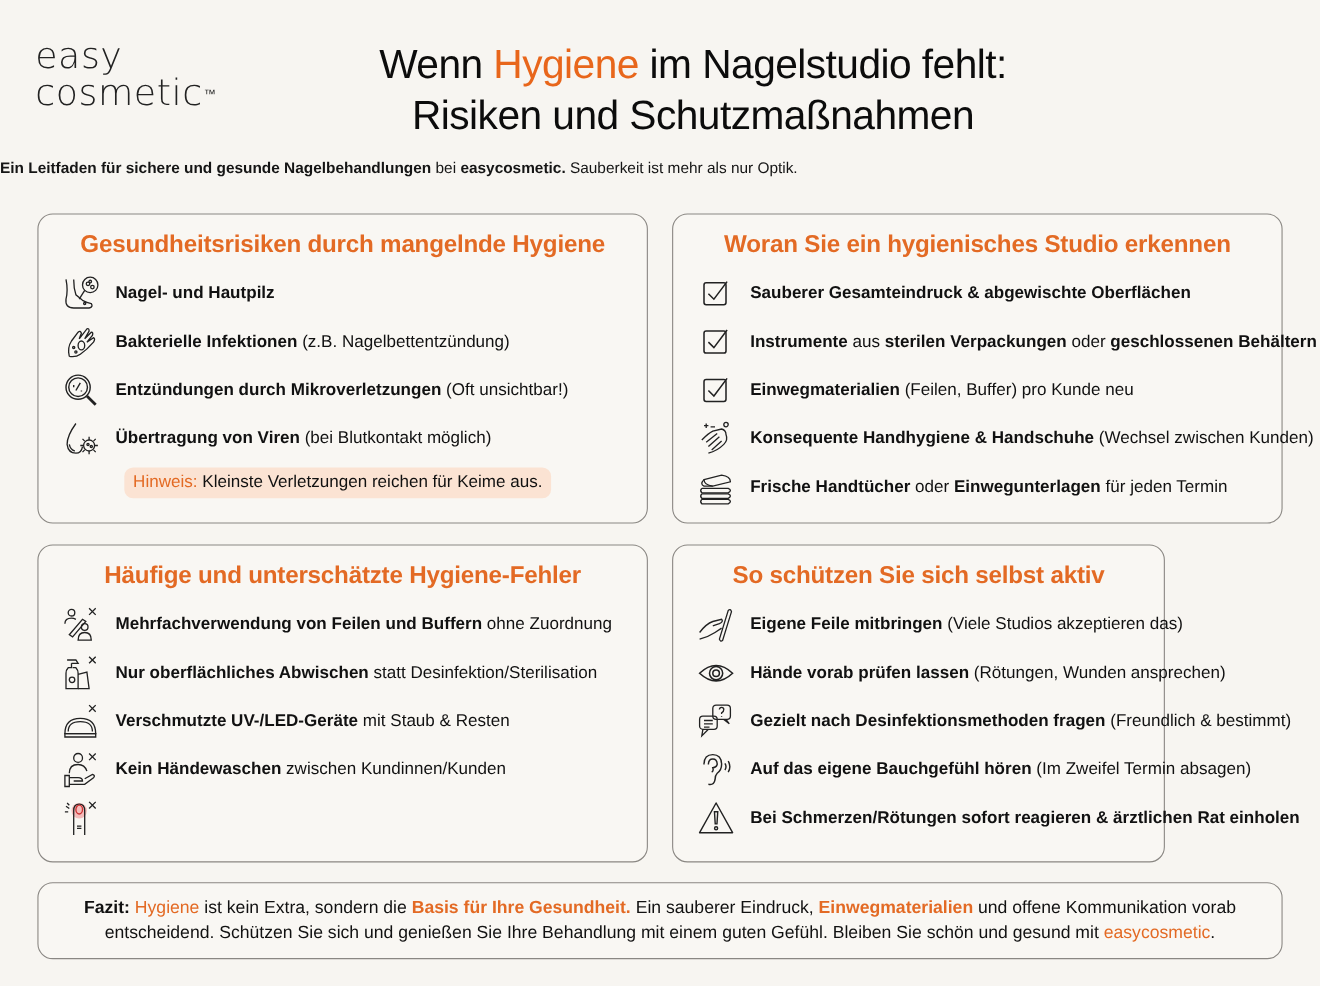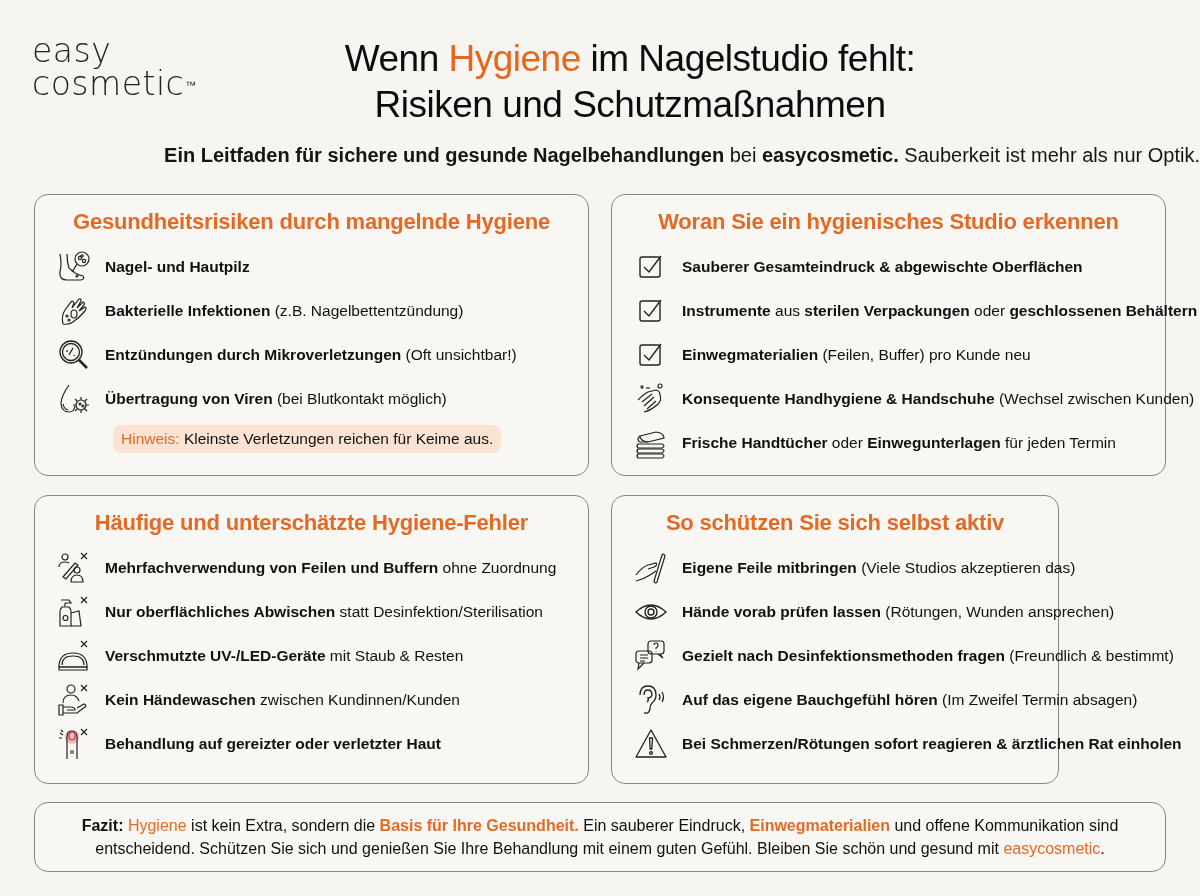--- a/index.html
+++ b/index.html
@@ -19,21 +19,21 @@
   }
   .logo .tm { font-size: 11px; vertical-align: top; position: relative; top: 2px; margin-left: 1px; }
   .title {
     position: absolute; left: 230px; width: 800px; top: 36px;
     text-align: center; font-weight: 400; font-size: 37px; line-height: 46px;
     color: #0c0c0c; letter-spacing: -0.5px;
   }
   .orange { color: #e8661b; }
   .subtitle {
     position: absolute; left: 0; width: 1200px; top: 144px;
-    text-align: right; font-size: 20px; color: #151515;
+    text-align: left; font-size: 14px; color: #151515;
   }
   .b { font-weight: 700; }
   .card {
     position: absolute;
     border: 1.5px solid #8a8783;
     border-radius: 14px;
     background: #f9f7f3;
   }
   .card h2 {
     text-align: center; font-size: 22px; font-weight: 700;
@@ -245,21 +245,20 @@
     <span class="ic">
       <svg viewBox="0 0 34 34" fill="none" stroke="#222" stroke-width="1.2">
           <circle cx="15" cy="10" r="7" fill="#f4a3a3" stroke="none" opacity="0.7"></circle>
           <path d="M10 32 V10 Q10 4 15 4 Q20 4 20 10 V32"></path>
           <ellipse cx="15" cy="9" rx="3" ry="4" stroke="#c33"></ellipse>
           <path d="M13 24 H17 M13 26 H17"></path>
           <path d="M3 6 L6 8 M2 11 H5 M4 3 L6 5"></path>
           <path d="M24 2 L30 8 M30 2 L24 8"></path>
         </svg>
     </span>
-    <span class="txt"><span class="b">Behandlung auf gereizter oder verletzter Haut</span><span class="n"></span></span>
   </div>
 </section>
 
 <section class="card" style="left:611px; top:495px; width:448px; height:289px;">
   <h2>So schützen Sie sich selbst aktiv</h2>
   <div class="item">
     <span class="ic">
       <svg viewBox="0 0 34 34" fill="none" stroke="#222" stroke-width="1.2">
           <path d="M20 30 L28 4 Q30 2 31 5 L23 31 Q21 33 20 30 Z"></path>
           <path d="M2 24 Q8 16 14 14 L22 12 Q24 14 20 16 L14 18 M2 30 Q10 28 16 24 L22 20"></path>
@@ -306,15 +305,15 @@
           <path d="M17 3 L32 30 H2 Z" stroke-linejoin="round"></path>
           <path d="M15.5 11 H18.5 L17.8 22 H16.2 Z"></path>
           <circle cx="17" cy="26" r="1.4"></circle>
         </svg>
     </span>
     <span class="txt"><span class="b">Bei Schmerzen/Rötungen sofort reagieren &amp; ärztlichen Rat einholen</span><span class="n"></span></span>
   </div>
 </section>
 
 <section class="fazit">
-  <span class="b">Fazit:</span><span class="o"> Hygiene</span><span> ist kein Extra, sondern die </span><span class="ob">Basis für Ihre Gesundheit.</span><span> Ein sauberer Eindruck, </span><span class="ob">Einwegmaterialien</span><span> und offene Kommunikation sind</span><br>
+  <span class="b">Fazit:</span><span class="o"> Hygiene</span><span> ist kein Extra, sondern die </span><span class="ob">Basis für Ihre Gesundheit.</span><span> Ein sauberer Eindruck, </span><span class="ob">Einwegmaterialien</span><span> und offene Kommunikation vorab</span><br>
   <span>entscheidend. Schützen Sie sich und genießen Sie Ihre Behandlung mit einem guten Gefühl. Bleiben Sie schön und gesund mit </span><span class="o">easycosmetic</span><span>.</span>
 </section>
 
 </body></html>

